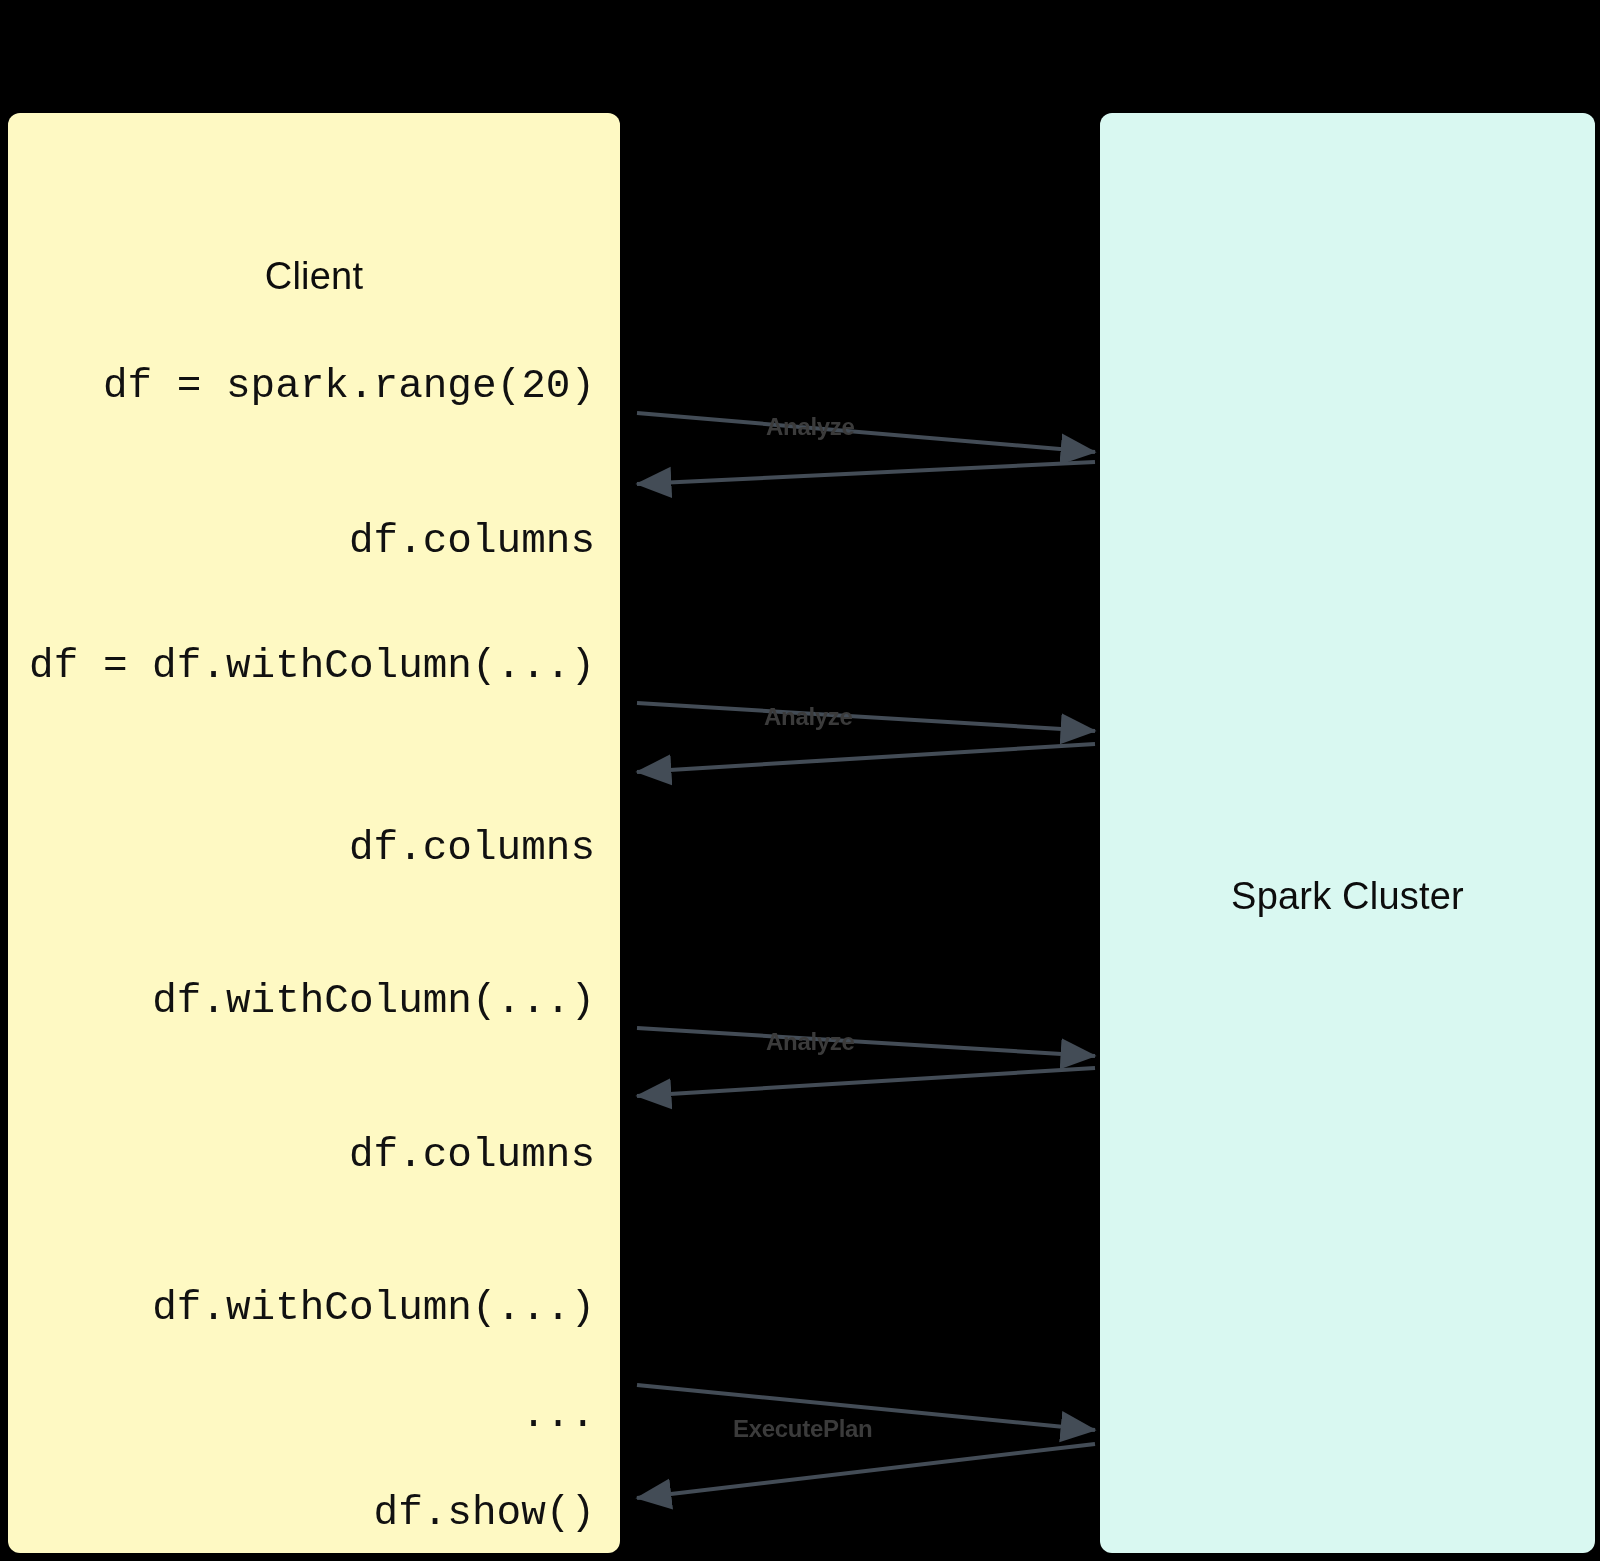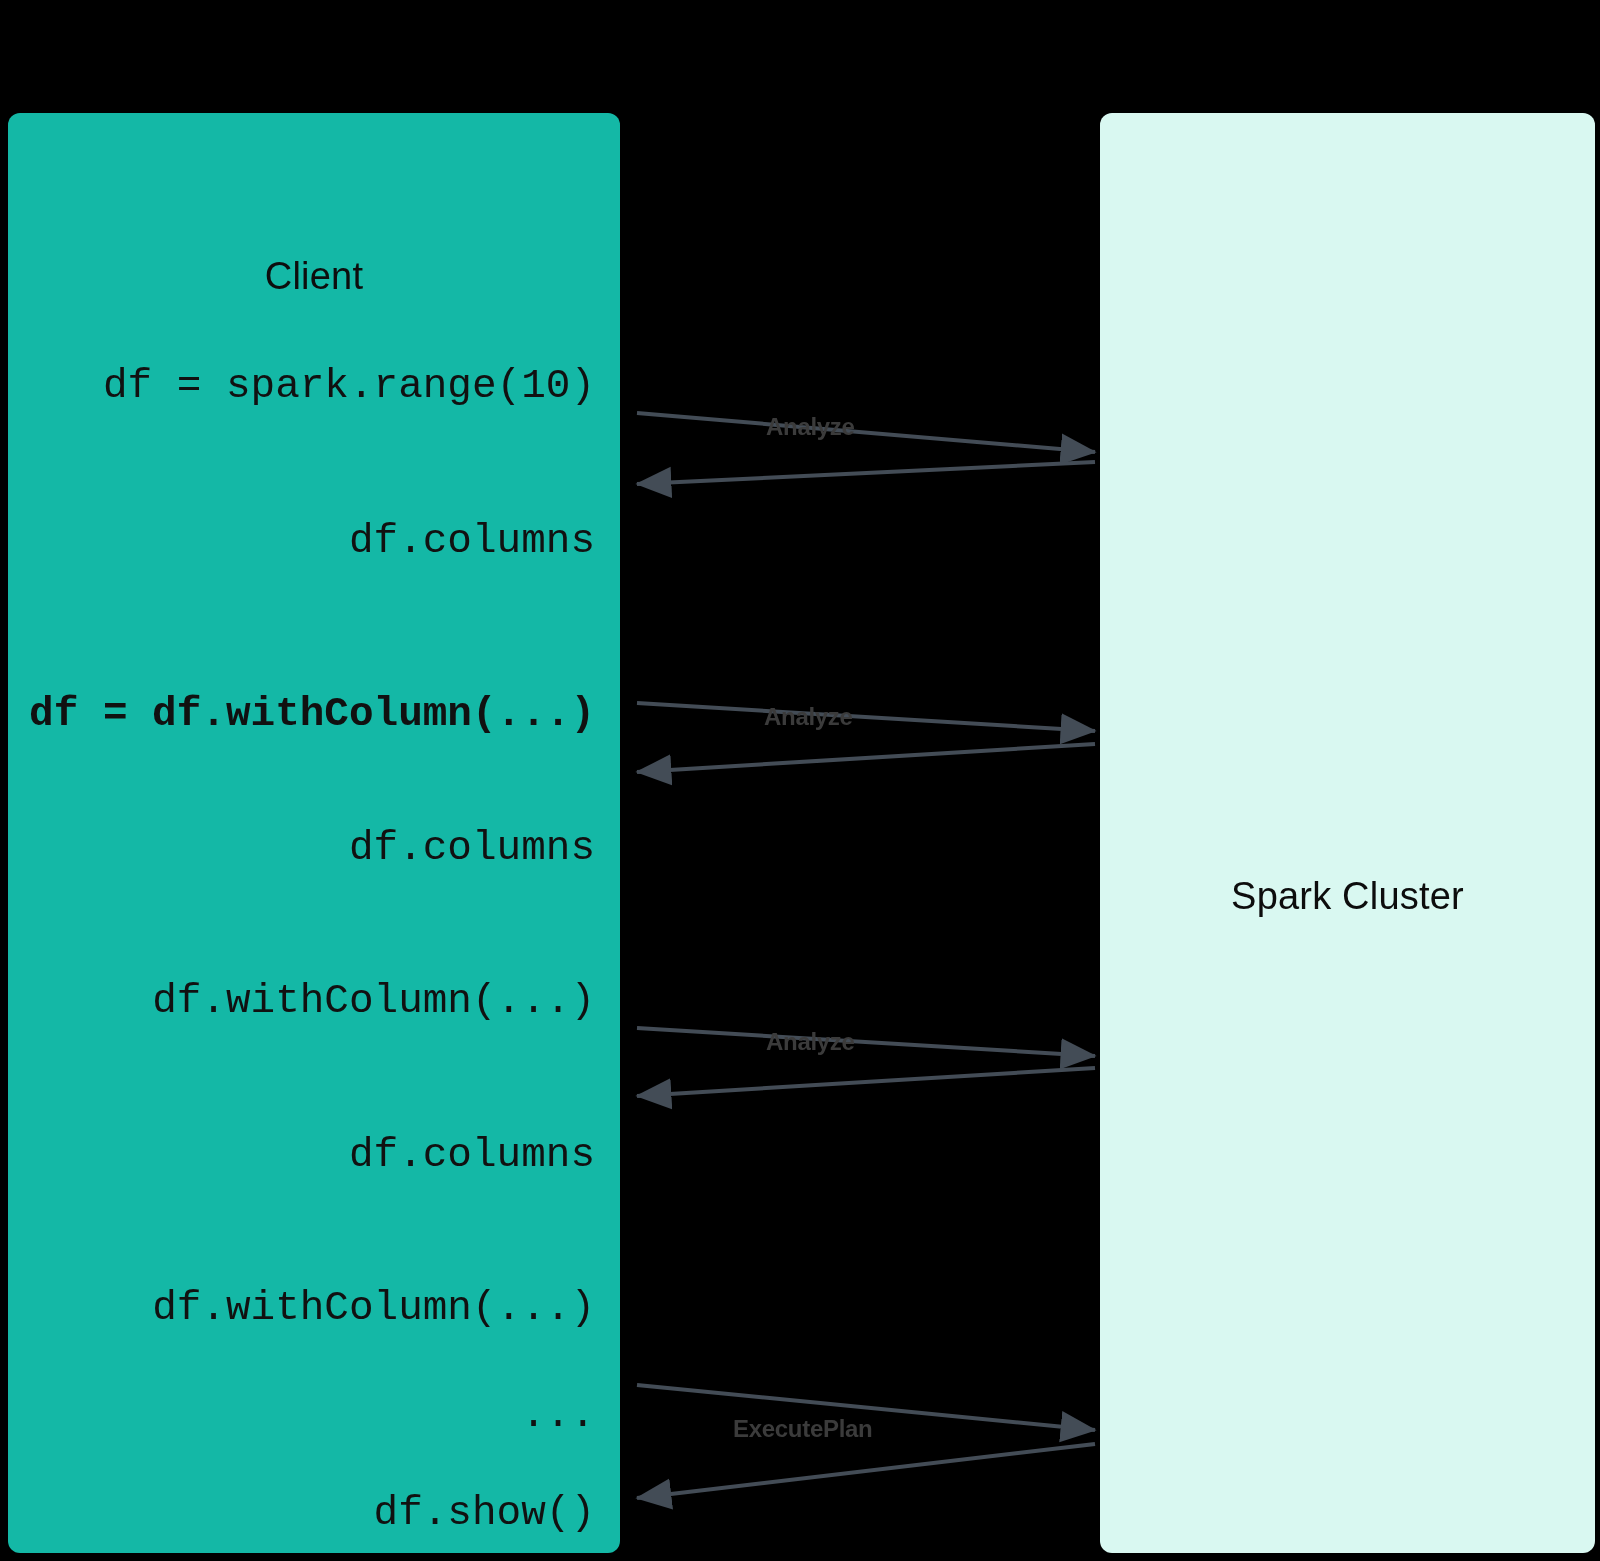--- a/index.html
+++ b/index.html
@@ -20,21 +20,21 @@
   .lane {
     position: absolute;
     border-radius: 12px;
     box-sizing: border-box;
   }
   #client-lane {
     left: 8px;
     top: 113px;
     width: 612px;
     height: 1440px;
-    background: #14b8a6;
+    background: #fef9c3;
   }
   #cluster-lane {
     left: 1100px;
     top: 113px;
     width: 495px;
     height: 1440px;
     background: #d9f8f1;
   }
 
   
@@ -95,23 +95,23 @@
   }
 </style>
 </head>
 <body>
 
 <div id="canvas">
 
   <div class="lane" id="client-lane">
     <div class="lane-title" id="client-title">Client</div>
     <div id="client-code-lines">
-        <div class="code-line" style="top: 253px;">df = spark.range(10)</div>
+        <div class="code-line" style="top: 253px;">df = spark.range(20)</div>
         <div class="code-line" style="top: 408px;">df.columns</div>
-        <div class="code-line" style="top: 581px; font-weight: bold;">df = df.withColumn(...)</div>
+        <div class="code-line" style="top: 533px;">df = df.withColumn(...)</div>
         <div class="code-line" style="top: 715px;">df.columns</div>
         <div class="code-line" style="top: 868px;">df.withColumn(...)</div>
         <div class="code-line" style="top: 1022px;">df.columns</div>
         <div class="code-line" style="top: 1175px;">df.withColumn(...)</div>
         <div class="code-line" style="top: 1282px;">...</div>
         <div class="code-line" style="top: 1380px;">df.show()</div>
       </div>
   </div>
 
   <div class="lane" id="cluster-lane">

